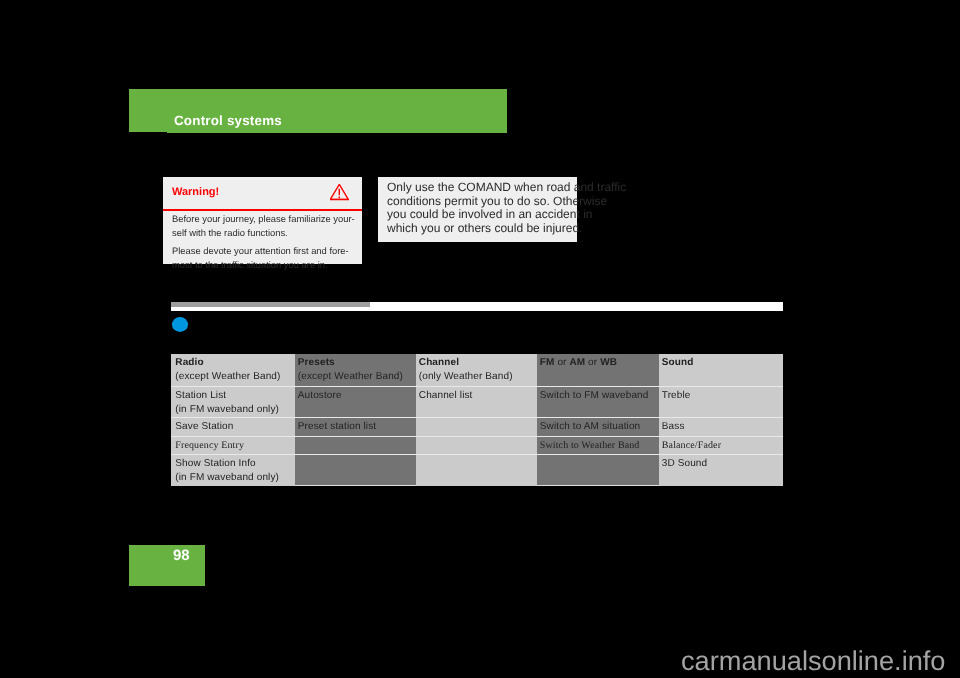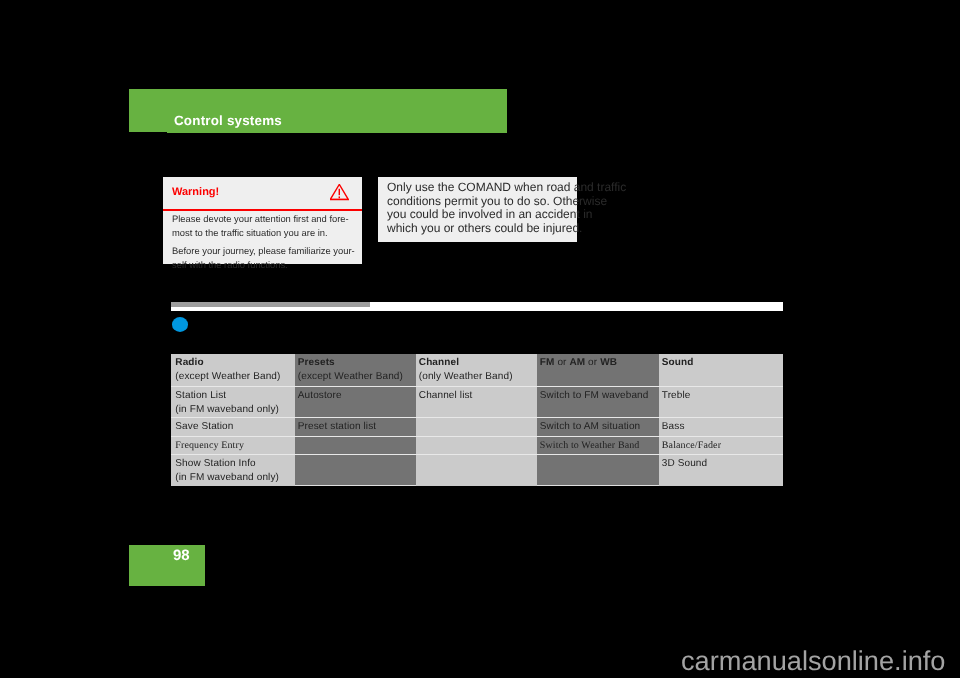--- a/index.html
+++ b/index.html
@@ -67,22 +67,22 @@
   <div class="warn-box">
     <div class="warn-title">Warning!</div>
     <svg class="warn-icon" viewBox="0 0 180 156" shape-rendering="geometricPrecision">
       <path d="M90 4 L178 150 L2 150 Z" fill="none" stroke="#fb0000" stroke-width="13" stroke-linejoin="miter"></path>
       <rect x="4" y="143" width="172" height="11" fill="#fb0000"></rect>
       <path d="M90 46 L90 108" fill="none" stroke="#fb0000" stroke-width="14"></path>
       <rect x="83" y="120" width="14" height="18" fill="#fb0000"></rect>
     </svg>
     <div class="warn-rule"></div>
     <div class="warn-body">
+      <p>Before your journey, please familiarize your-<br>self with the radio functions.</p>
       <p>Please devote your attention first and fore-<br>most to the traffic situation you are in.</p>
-      <p>Before your journey, please familiarize your-<br>self with the radio functions.</p>
     </div>
   </div>
 
   <div class="info-box">
     <div class="info-body">Only use the COMAND when road and traffic<br>conditions permit you to do so. Otherwise<br>you could be involved in an accident in<br>which you or others could be injured.</div>
   </div>
 
   <div class="rule-white"></div>
   <div class="rule-grey"></div>
   <div class="blue-dot"></div>

